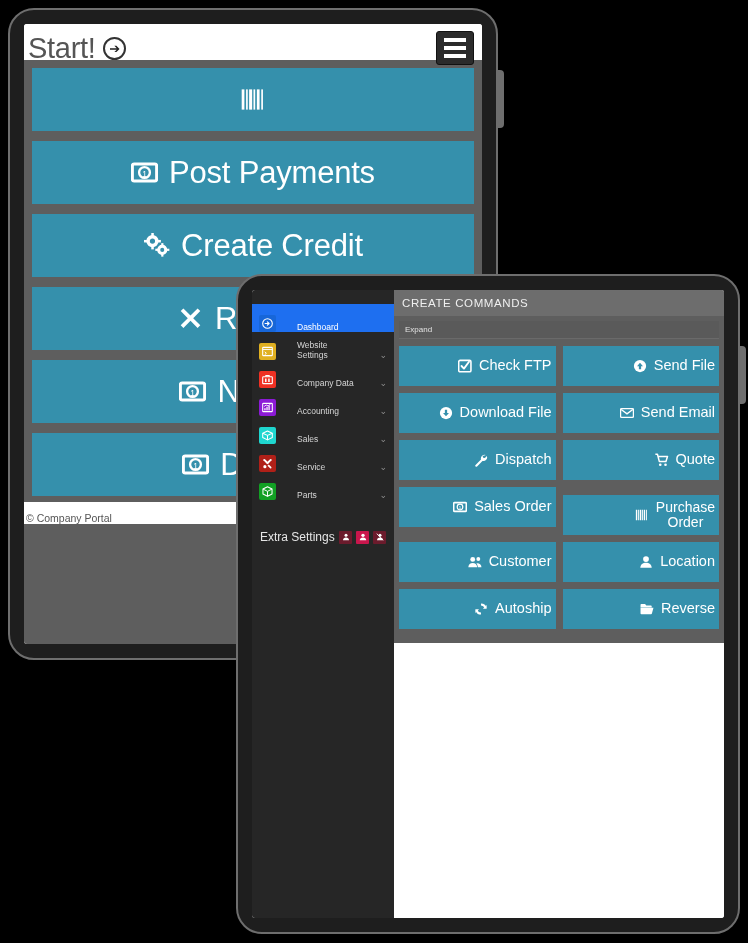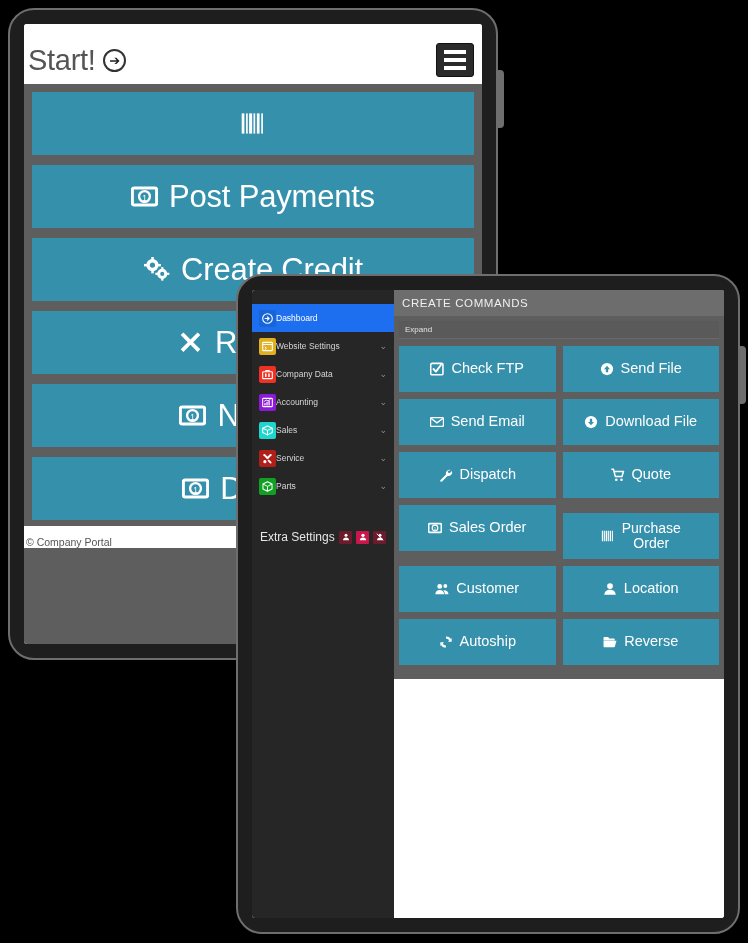--- a/index.html
+++ b/index.html
@@ -34,21 +34,21 @@
   .screen {
     width: 100%; height: 100%;
     background: #ffffff;
     overflow: hidden;
     position: relative;
     border-radius: 3px;
   }
 
   
   .app-header {
-    height: 60px;
+    height: 36px;
     background: #ffffff;
     display: flex;
     align-items: center;
     justify-content: space-between;
     padding: 12px 8px 0 4px;
   }
   .brand {
     display: flex; align-items: center; gap: 7px;
     font-size: 29px; color: #555; font-weight: 400;
     letter-spacing: -0.3px;
@@ -103,24 +103,24 @@
   
   .b-layout { display: flex; height: 100%; background: #fff; }
   .sidebar {
     width: 142px;
     background: #262626;
     flex: 0 0 142px;
     padding-top: 14px;
     color: #cfcfcf;
   }
   .nav-item {
-    display: flex; align-items: center;
+    display: flex; align-items: flex-end;
     height: 28px;
     padding: 0 7px;
-    gap: 0;
+    gap: 21px;
     cursor: pointer;
     font-size: 8.5px;
     color: #d6d6d6;
   }
   .nav-item.active { background: #1e6ff0; color: #fff; }
   .nav-ic {
     width: 17px; height: 17px;
     border-radius: 2px;
     display: flex; align-items: center; justify-content: center;
     flex: 0 0 17px;
@@ -158,22 +158,22 @@
   }
   .cmd-grid {
     display: grid;
     grid-template-columns: 1fr 1fr;
     gap: 7px;
     padding: 7px 5px 6px 5px;
   }
   .cmd-btn {
     background: #3590ac;
     color: #fff;
-    height: 46px;
-    display: flex; align-items: center; justify-content: center;
+    height: 40px;
+    display: flex; align-items: center; justify-content: flex-end;
     gap: 7px;
     font-size: 14.5px;
     text-align: center;
     cursor: pointer;
     line-height: 1.05;
     padding: 0 4px;
   }
   .cmd-btn.two-line { font-size: 14px; margin-top: 8px; }
   .cmd-btn .gi { display:inline-flex; align-items:center; }
   .content-blank { background: #fff; height: 200px; }
@@ -409,34 +409,34 @@
                     <svg class="ic" width="14" height="14" viewBox="0 0 16 16" fill="currentColor">
                       <circle cx="8" cy="8" r="7"></circle>
                       <path d="M8 4.3 L11.4 8.2 H9.3 V11.8 H6.7 V8.2 H4.6 Z" fill="#3590ac"></path>
                     </svg>
                   </span>
                   <span>Send File</span>
                 </div>
                 <div class="cmd-btn">
                   <span class="gi">
                     <svg class="ic" width="14" height="14" viewBox="0 0 16 16" fill="currentColor">
+                      <circle cx="8" cy="8" r="7"></circle>
+                      <path d="M8 11.8 L4.6 7.9 H6.7 V4.3 H9.3 V7.9 H11.4 Z" fill="#3590ac"></path>
+                    </svg>
+                  </span>
+                  <span>Download File</span>
+                </div>
+                <div class="cmd-btn">
+                  <span class="gi">
+                    <svg class="ic" width="14" height="14" viewBox="0 0 16 16" fill="currentColor">
                       <rect x="0.6" y="3" width="14.8" height="10" rx="1.2" fill="none" stroke="currentColor" stroke-width="1.6"></rect>
                       <path d="M1.4 4 L8 9 L14.6 4" fill="none" stroke="currentColor" stroke-width="1.6"></path>
                     </svg>
                   </span>
                   <span>Send Email</span>
-                </div>
-                <div class="cmd-btn">
-                  <span class="gi">
-                    <svg class="ic" width="14" height="14" viewBox="0 0 16 16" fill="currentColor">
-                      <circle cx="8" cy="8" r="7"></circle>
-                      <path d="M8 11.8 L4.6 7.9 H6.7 V4.3 H9.3 V7.9 H11.4 Z" fill="#3590ac"></path>
-                    </svg>
-                  </span>
-                  <span>Download File</span>
                 </div>
                 <div class="cmd-btn">
                   <span class="gi">
                     <svg class="ic" width="14" height="14" viewBox="0 0 16 16" fill="currentColor">
                       <path d="M13.6 2.4 a4.2 4.2 0 0 0-5.6 5 L1.8 13.6 a1.2 1.2 0 0 0 1.7 1.7 l6.2-6.2 a4.2 4.2 0 0 0 5-5.6 l-2.3 2.3 -2-0.5 -0.5-2 Z"></path>
                     </svg>
                   </span>
                   <span>Dispatch</span>
                 </div>
                 <div class="cmd-btn">

